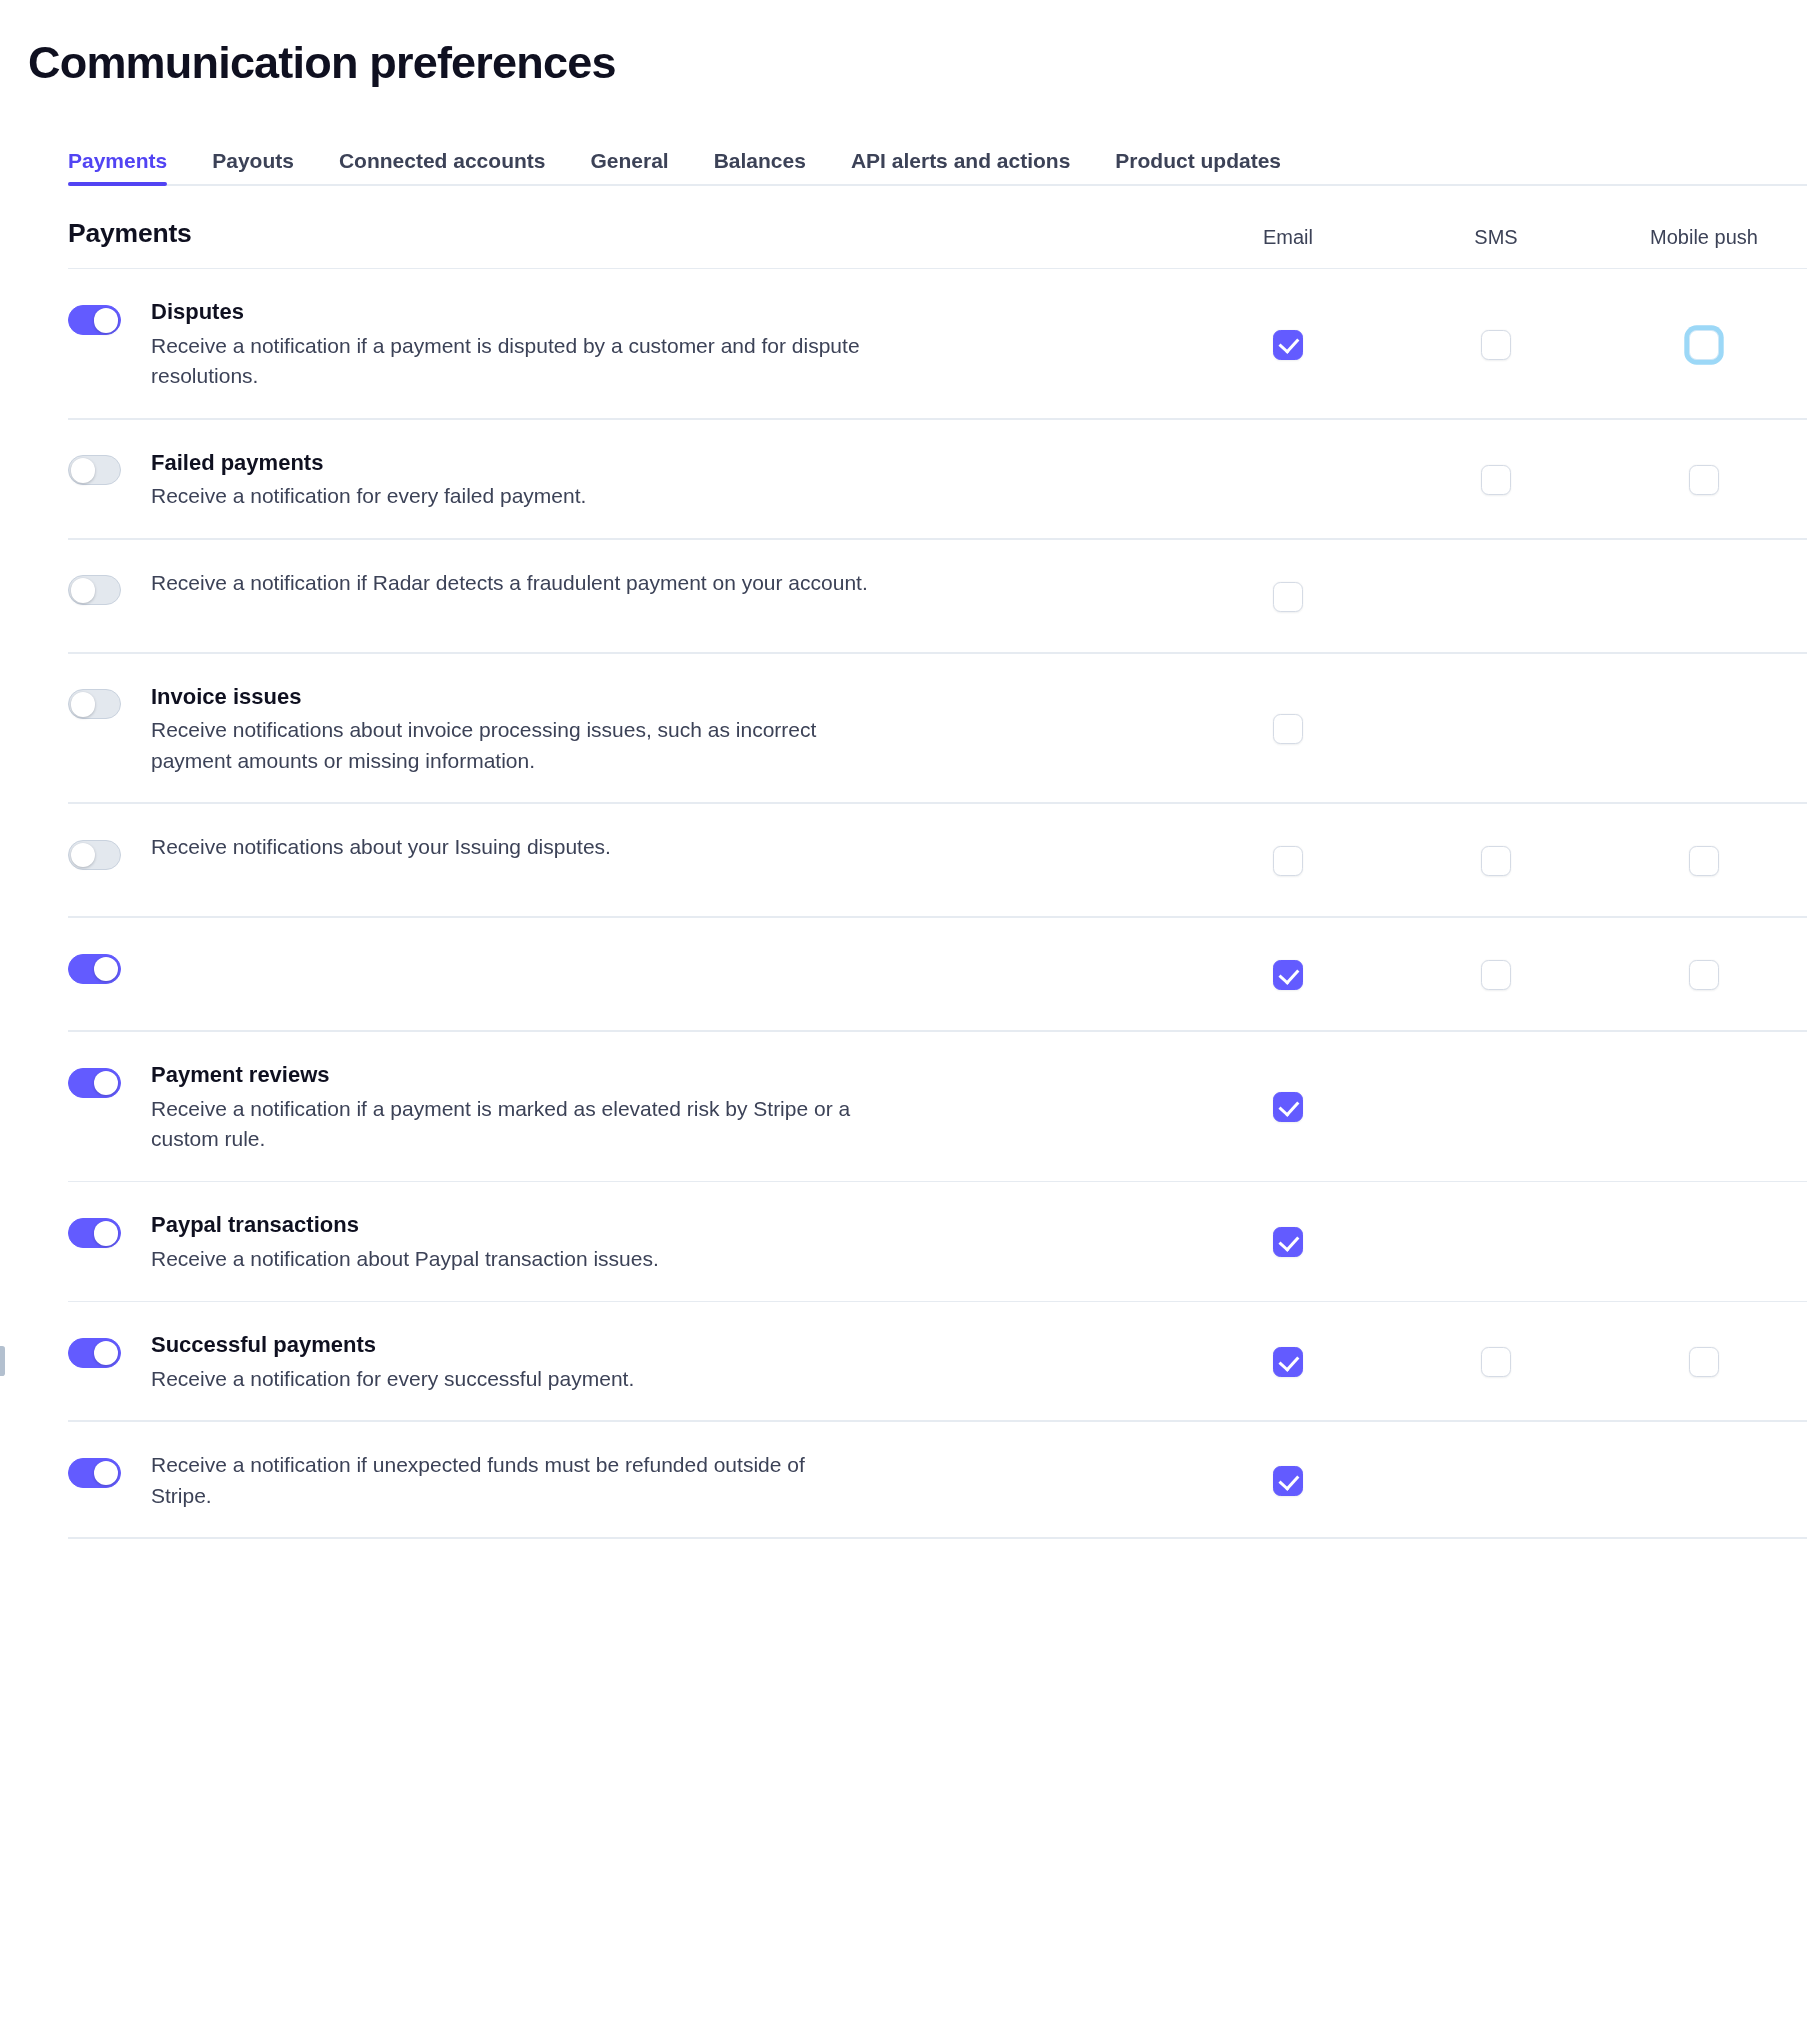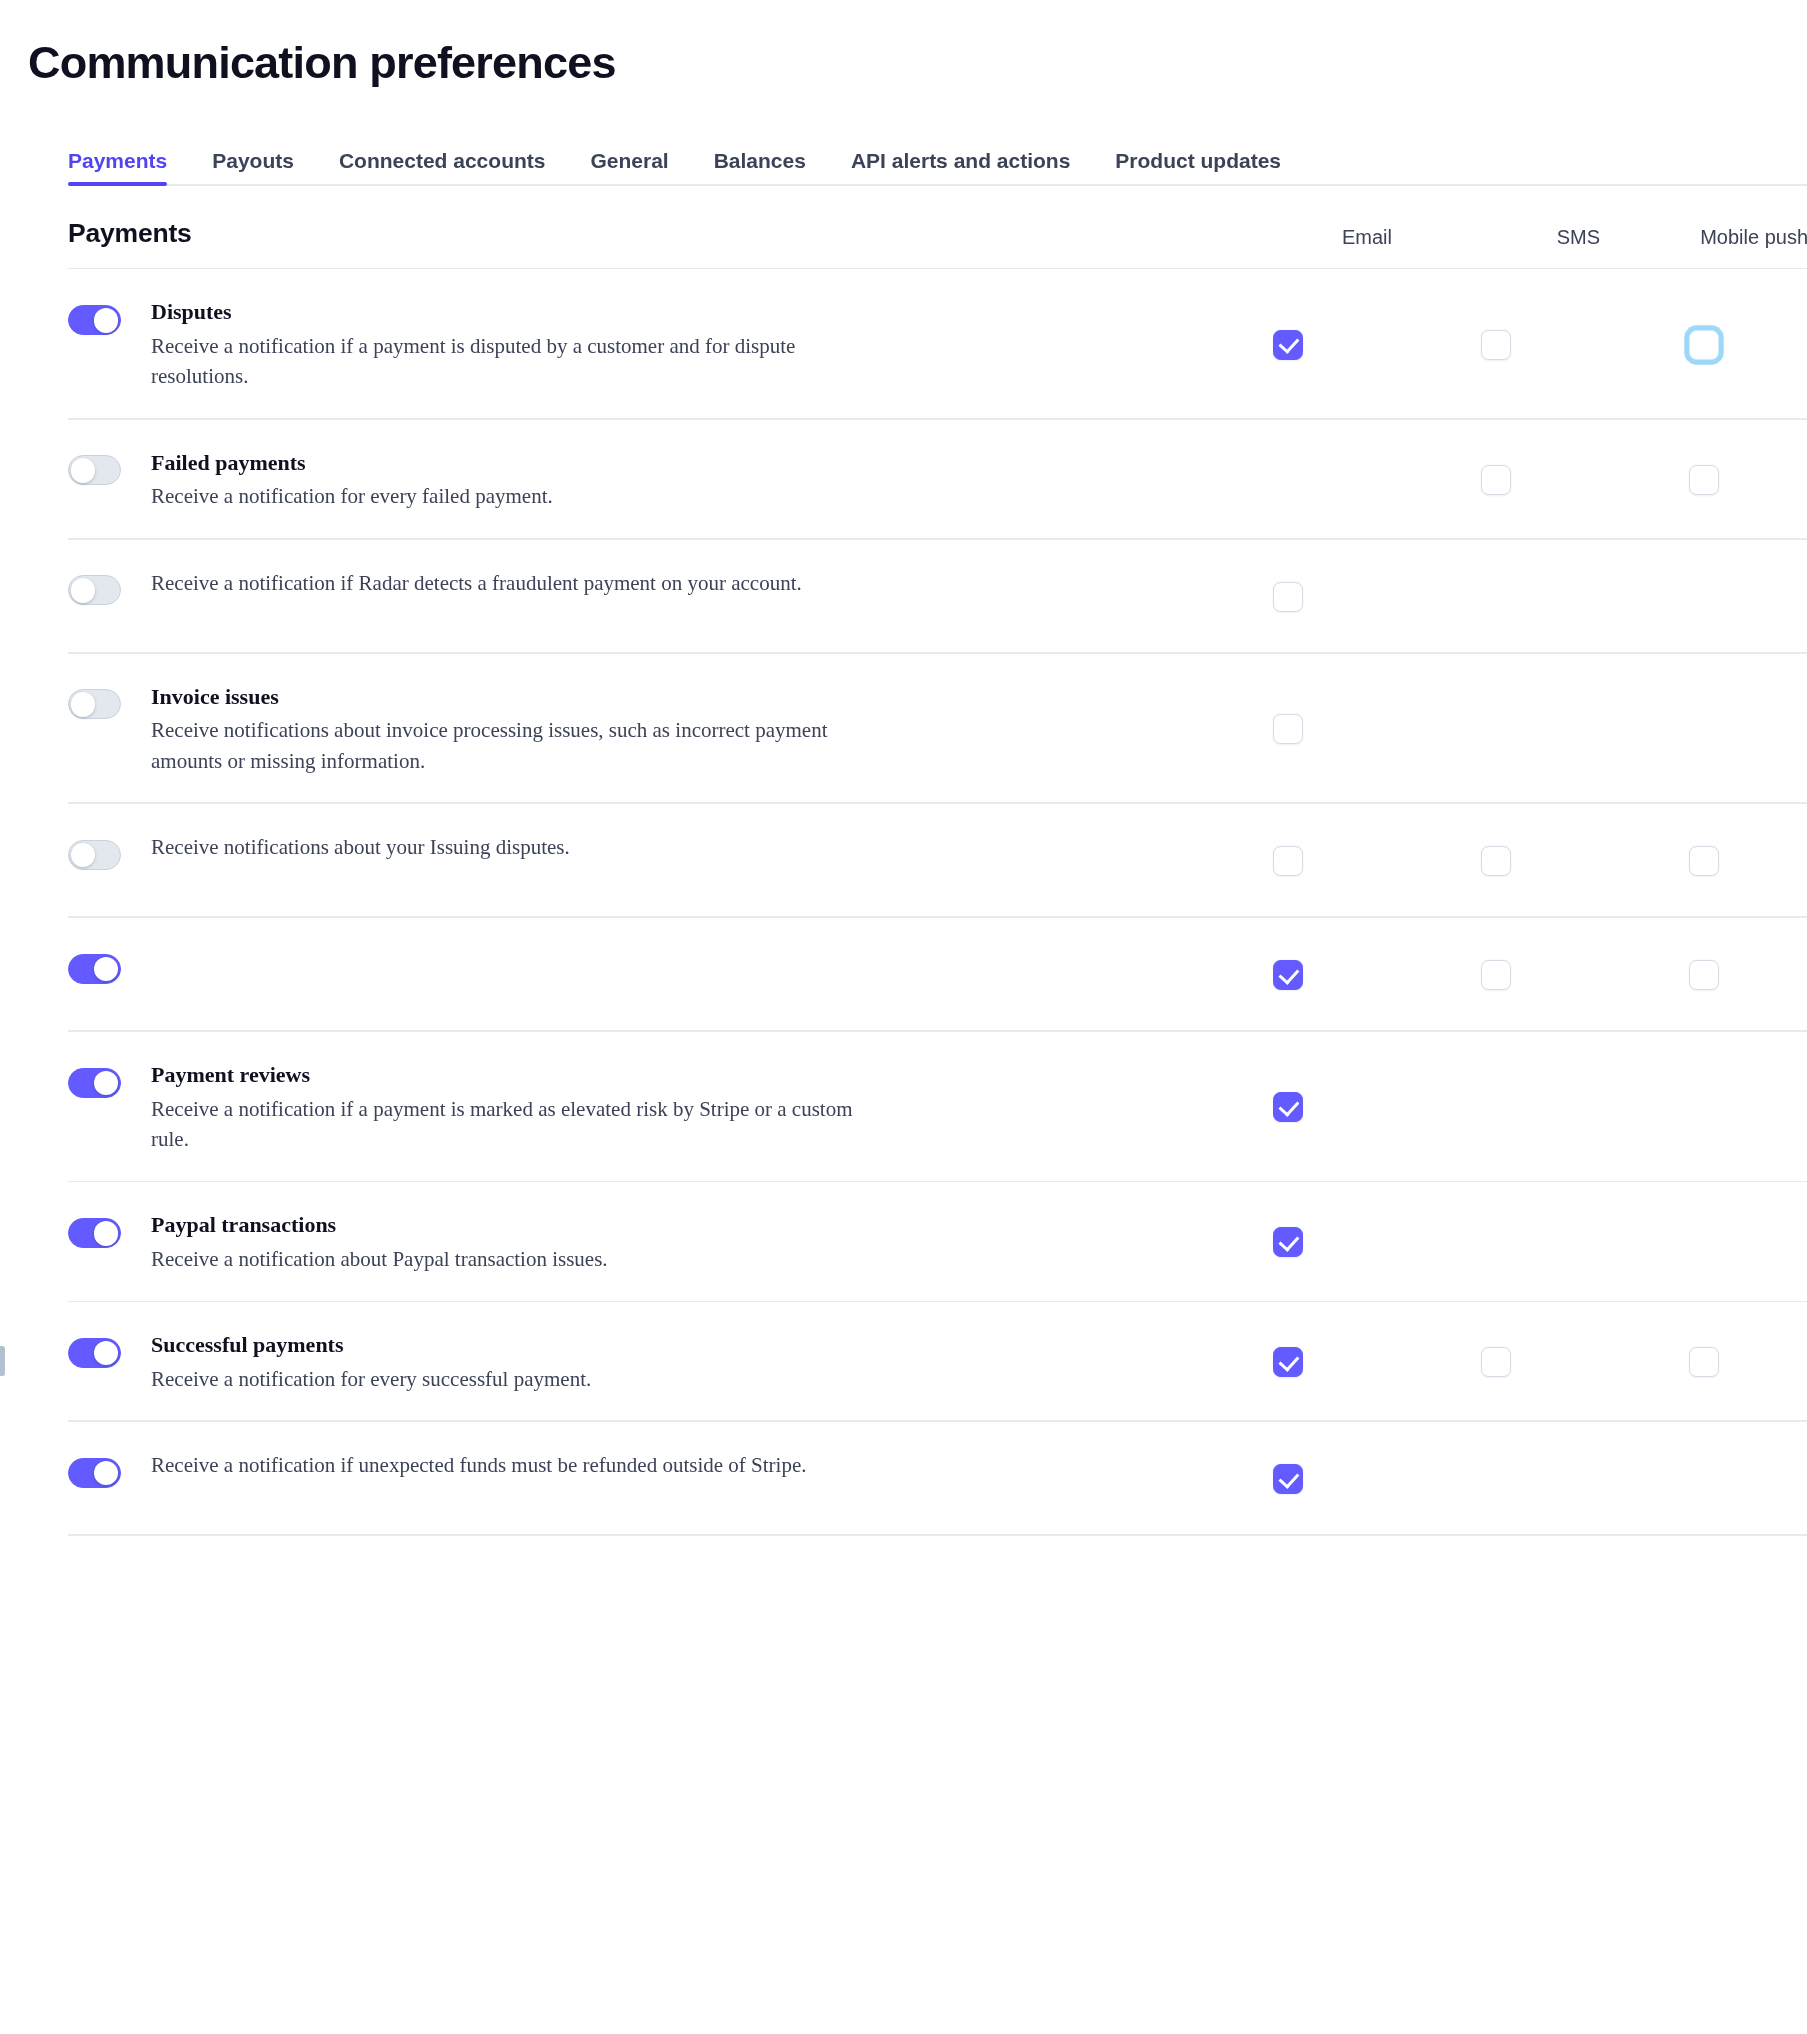--- a/index.html
+++ b/index.html
@@ -115,21 +115,21 @@
   .col-heads{
     margin-left:auto;
     display:flex;
     align-items:flex-end;
     padding-right:0;
   }
   .col-head{
     font-size:20px;
     font-weight:400;
     color:var(--muted);
-    text-align:right;
+    text-align:center;
     line-height:1;
     white-space:nowrap;
   }
   
   .col-head.email  { width:208px; }
   .col-head.sms    { width:208px; }
   .col-head.push   { width:208px; }
 
   .head-rule{
     height:1.9px;
@@ -178,21 +178,20 @@
     background:var(--brand);
     border-color:var(--brand);
   }
   .toggle.on .knob{ left:auto; right:1.9px; }
 
   
   .row-text{
     flex:0 0 auto;
     width:729px;
     margin-left:30px;
-    font-family:Liberation Serif, serif;
   }
   .row-label{
     font-size:22px;
     font-weight:600;
     color:var(--ink-strong);
     line-height:1.35;
     margin:0 0 3.8px 0;
   }
   .row-desc{
     font-size:21px;

